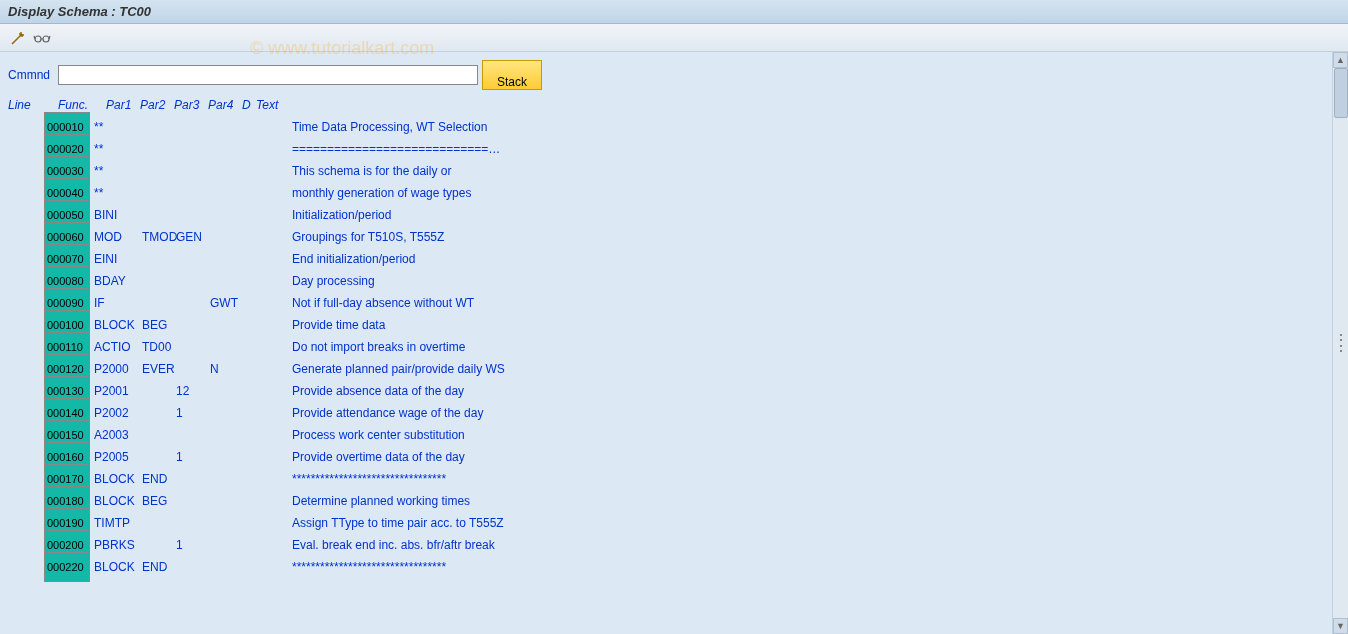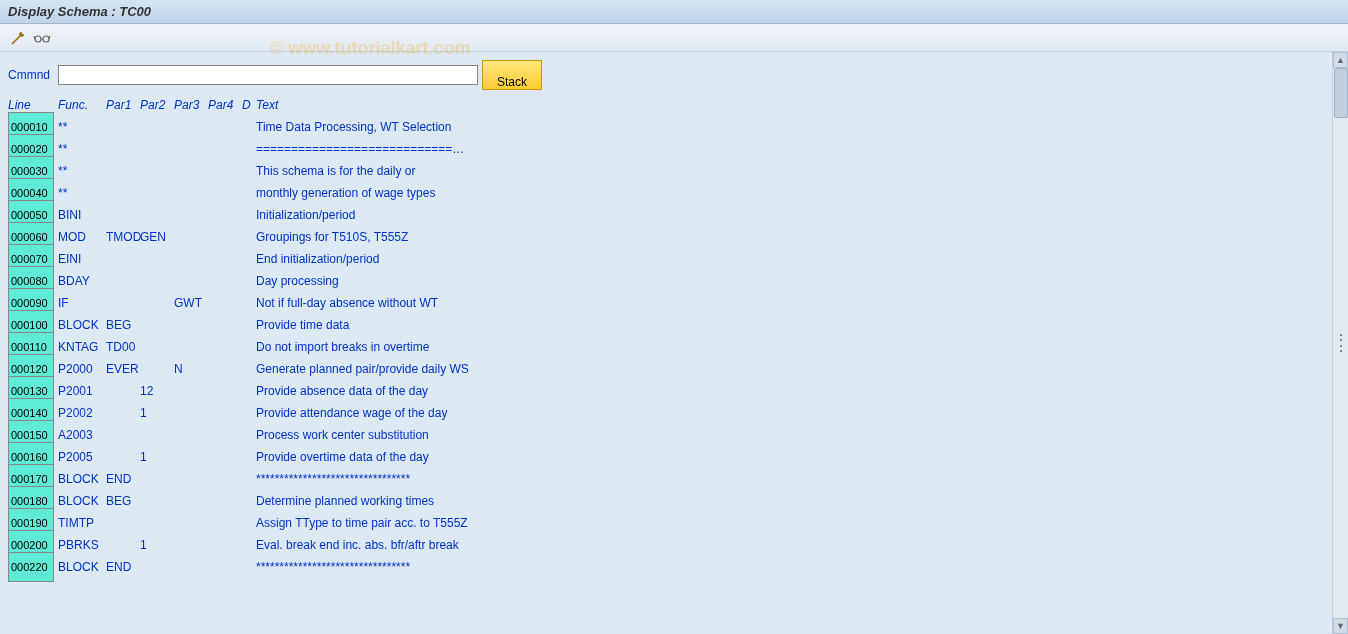--- a/index.html
+++ b/index.html
@@ -43,24 +43,23 @@
       justify-content: center;
       cursor: pointer;
       color: #666;
     }
     .watermark {
       position: absolute;
       top: 38px;
       left: 250px;
       color: rgba(255, 165, 0, 0.25);
       font-size: 18px;
-      font-weight: bold;
+      font-weight: normal;
       pointer-events: none;
       z-index: 100;
-      margin-left: 20px;
     }
     .content-area {
       background: #dce8f4;
       padding: 8px;
       height: calc(100% - 52px);
       position: relative;
     }
     .command-row {
       display: flex;
       align-items: center;
@@ -111,26 +110,27 @@
       align-items: center;
       color: #0033cc;
       font-size: 12px;
       padding: 1px 0;
       height: 22px;
     }
     .line-input {
       width: 46px;
       height: 18px;
       border: 1px solid #888;
-      background: #5eead4;
+      background: #14b8a6;
       padding: 14px 2px;
       font-size: 11px;
       color: #000;
       text-align: left;
       margin-right: 4px;
+      margin-left: 36px;
     }
     .scrollbar-right {
       position: absolute;
       right: 0;
       top: 52px;
       bottom: 0;
       width: 16px;
       background: #e0e8f0;
       border-left: 1px solid #c0d0e0;
     }
@@ -309,21 +309,21 @@
         <span class="col-func">BLOCK</span>
         <span class="col-par1">BEG</span>
         <span class="col-par2"></span>
         <span class="col-par3"></span>
         <span class="col-par4"></span>
         <span class="col-d"></span>
         <span class="col-text">Provide time data</span>
       </div>
       <div class="data-row">
         <input type="text" class="line-input" value="000110" style="">
-        <span class="col-func">KNTAG</span>
+        <span class="col-func">ACTIO</span>
         <span class="col-par1">TD00</span>
         <span class="col-par2"></span>
         <span class="col-par3"></span>
         <span class="col-par4"></span>
         <span class="col-d"></span>
         <span class="col-text">Do not import breaks in overtime</span>
       </div>
       <div class="data-row">
         <input type="text" class="line-input" value="000120" style="">
         <span class="col-func">P2000</span>

